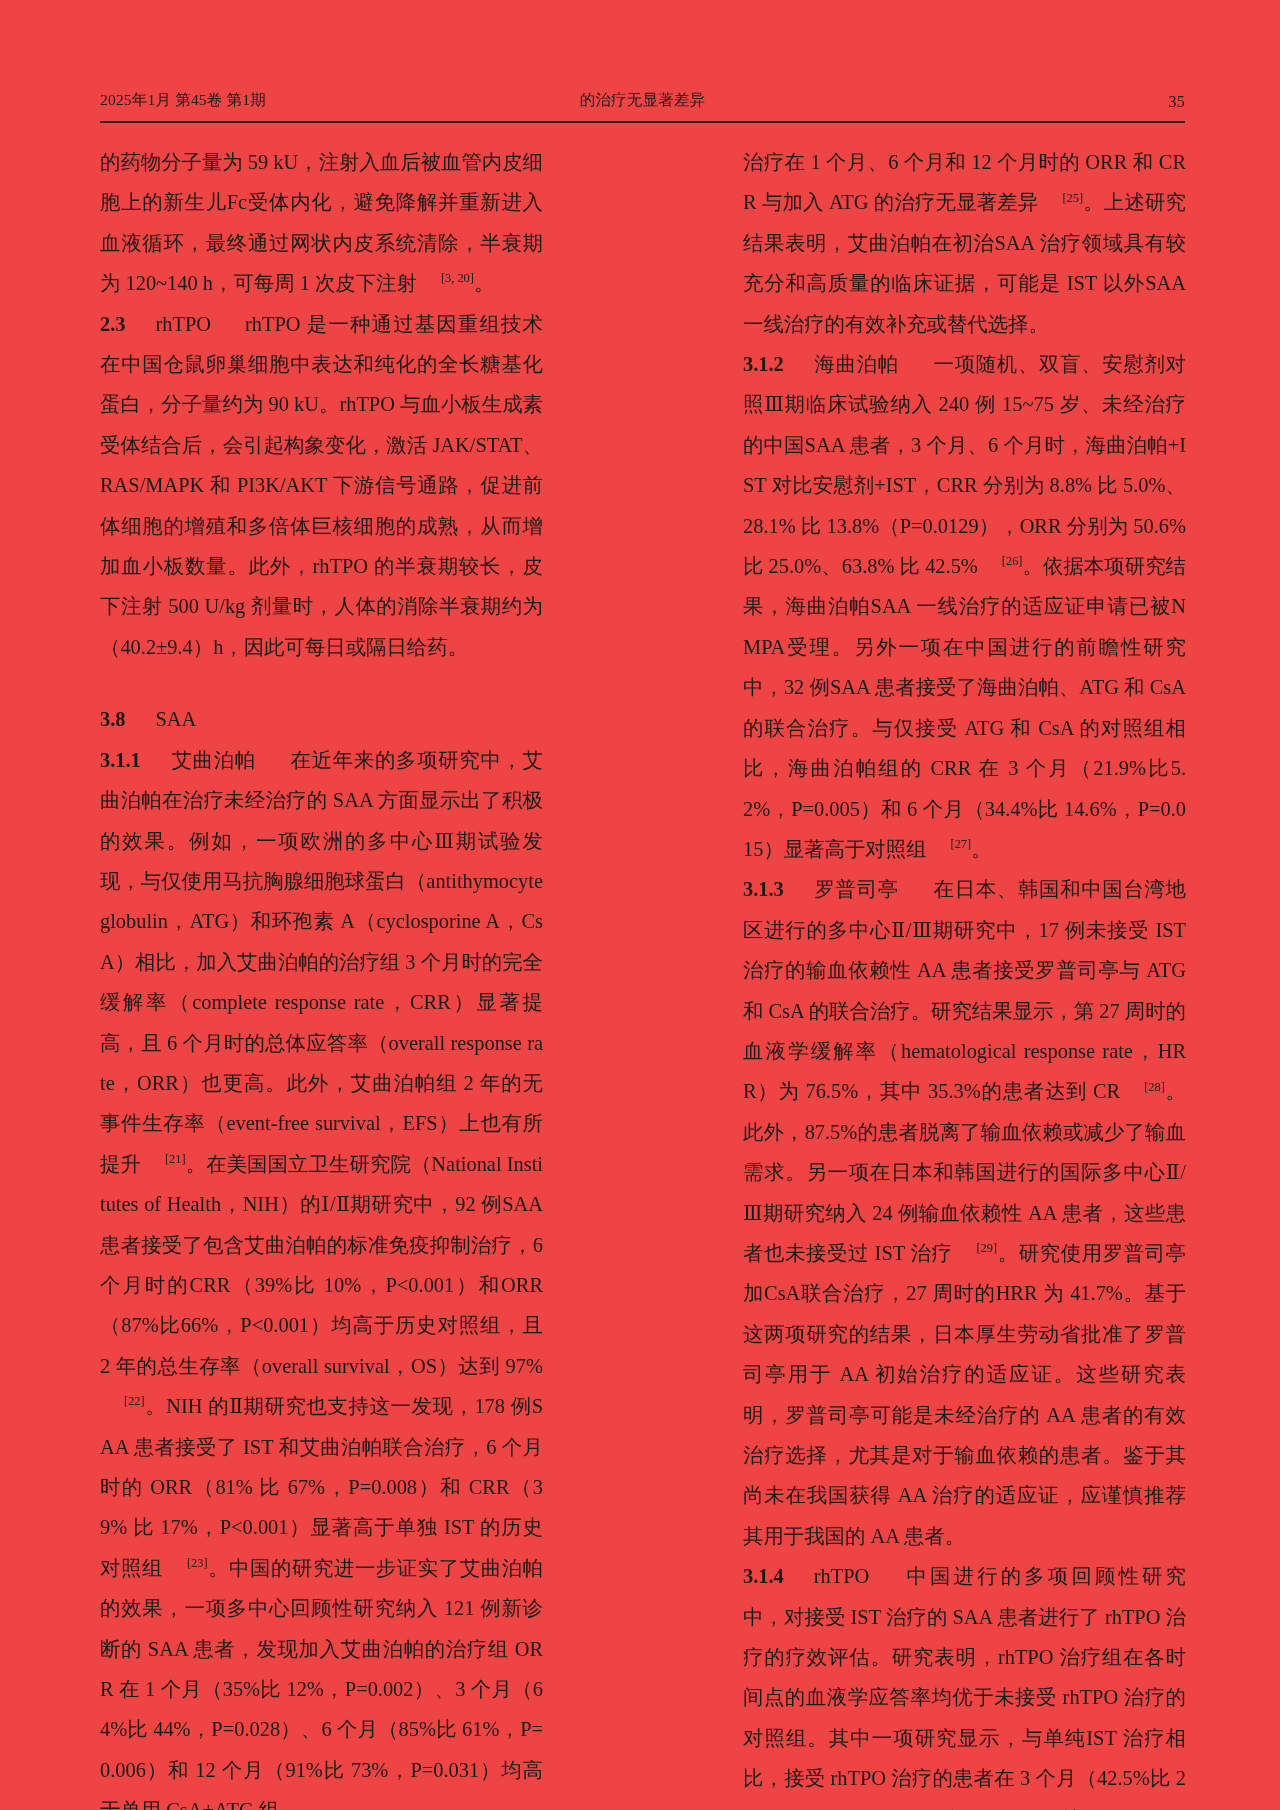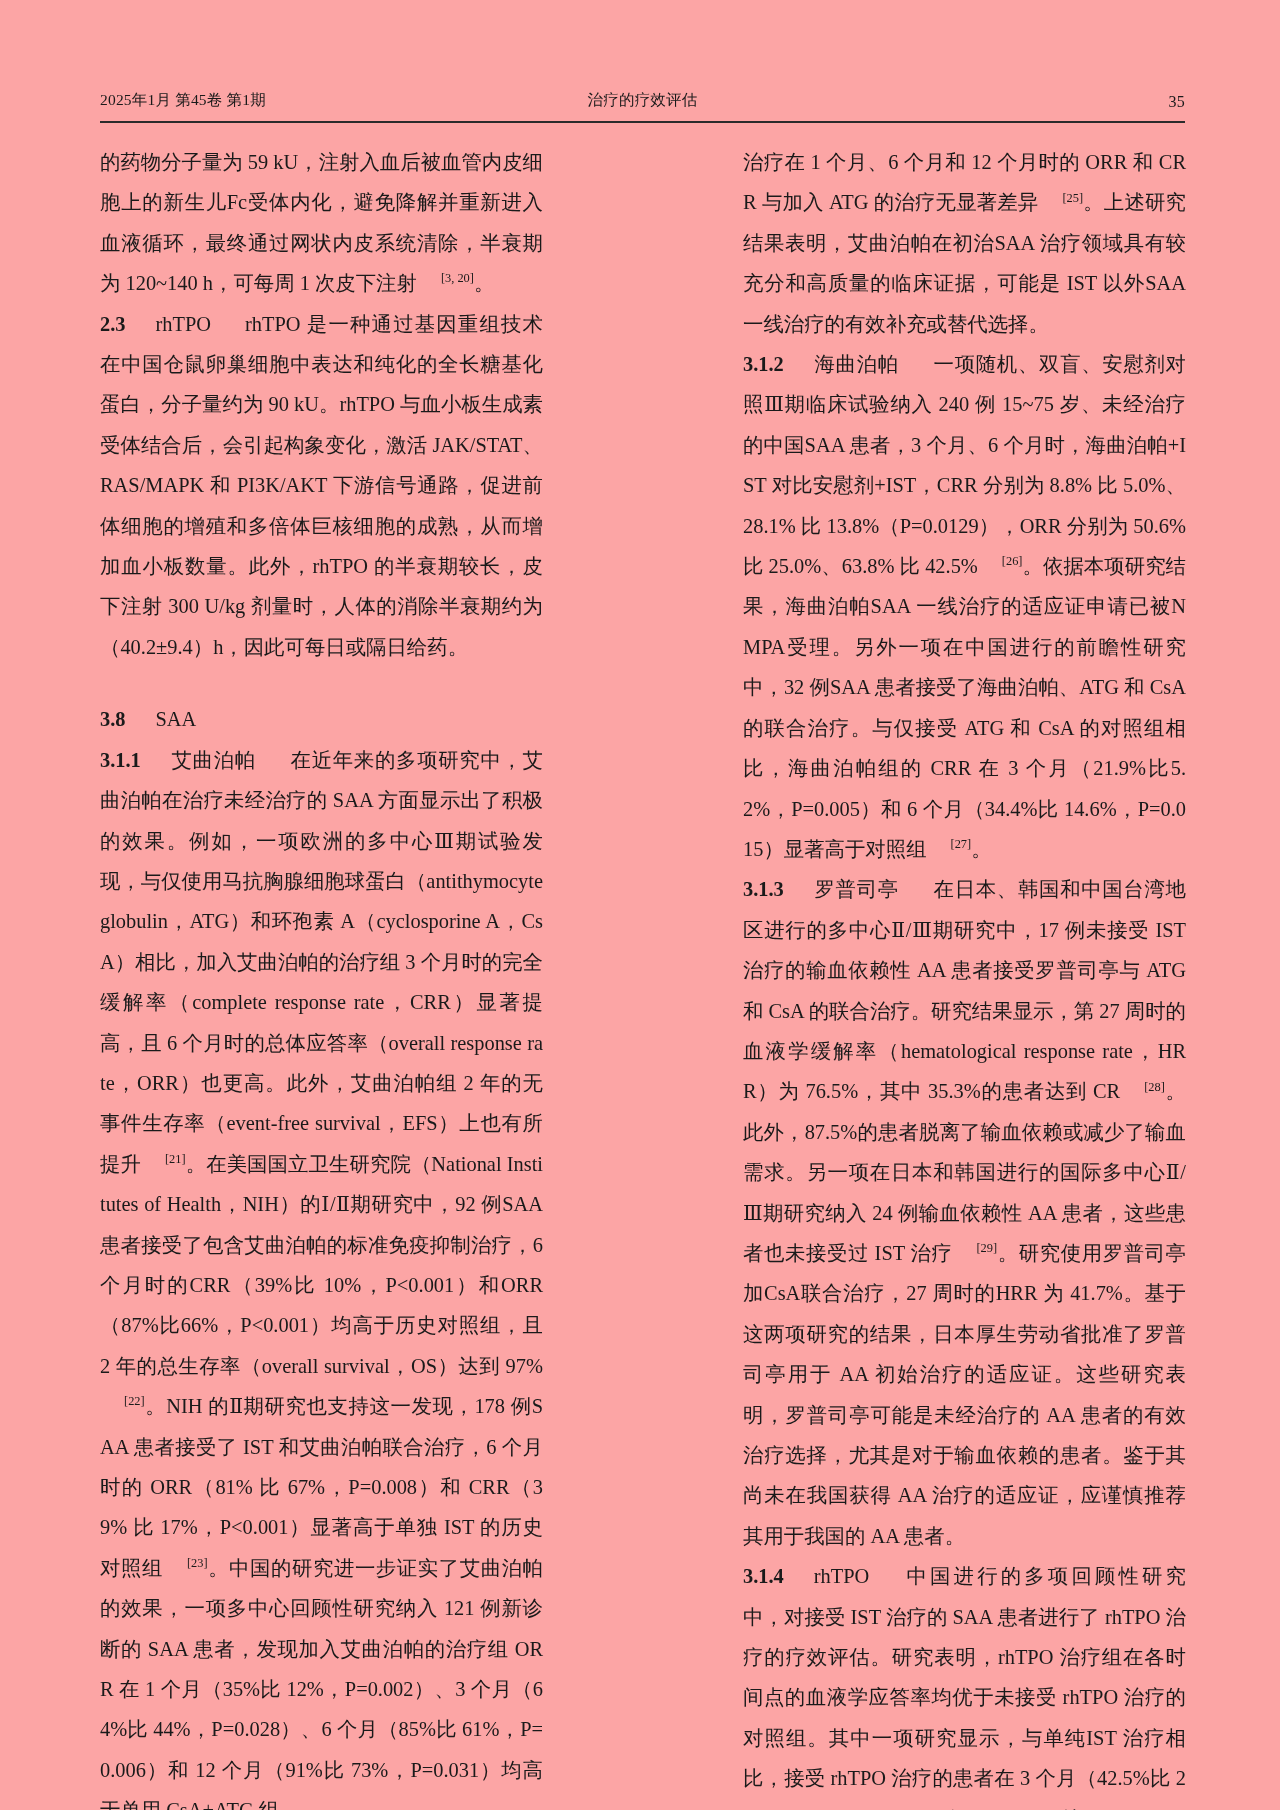--- a/index.html
+++ b/index.html
@@ -13,21 +13,21 @@
     font-family: "Liberation Serif", "DejaVu Serif", serif;
     color: #1a1a1a;
     position: relative;
     overflow: hidden;
   }
   .page {
     position: absolute;
     left: 0; top: 0;
     width: 1280px;
     height: 1810px;
-    background: #fca5a5;
+    background: #ef4444;
   }
 
   
   .running-head {
     position: absolute;
     left: 100px;
     top: 85px;
     width: 1085px;
     height: 26px;
     display: flex;
@@ -107,32 +107,32 @@
   }
   .gap-lg { display: inline-block; width: 20px; }
 </style>
 </head>
 <body>
 
 <div class="page">
 
   <div class="running-head">
     <span class="rh-left">2025年1月 第45卷 第1期</span>
-    <span class="rh-center">治疗的疗效评估</span>
+    <span class="rh-center">的治疗无显著差异</span>
     <span class="rh-right">35</span>
   </div>
   <div class="head-rule"></div>
 
   <div class="columns">
 
     <div class="col">
 
       <p class="para"><span>的药物分子量为 59 kU，注射入血后被血管内皮细胞上的新生儿Fc受体内化，避免降解并重新进入血液循环，最终通过网状内皮系统清除，半衰期为 120~140 h，可每周 1 次皮下注射</span><sup class="ref">[3, 20]</sup><span>。</span></p>
 
-      <p class="para"><span class="subnum">2.3</span><span class="gap-lg"></span><span class="subtitle">rhTPO</span><span class="gap-lg"></span><span>rhTPO 是一种通过基因重组技术在中国仓鼠卵巢细胞中表达和纯化的全长糖基化蛋白，分子量约为 90 kU。rhTPO 与血小板生成素受体结合后，会引起构象变化，激活 JAK/STAT、RAS/MAPK 和 PI3K/AKT 下游信号通路，促进前体细胞的增殖和多倍体巨核细胞的成熟，从而增加血小板数量。此外，rhTPO 的半衰期较长，皮下注射 300 U/kg 剂量时，人体的消除半衰期约为（40.2±9.4）h，因此可每日或隔日给药。</span></p>
+      <p class="para"><span class="subnum">2.3</span><span class="gap-lg"></span><span class="subtitle">rhTPO</span><span class="gap-lg"></span><span>rhTPO 是一种通过基因重组技术在中国仓鼠卵巢细胞中表达和纯化的全长糖基化蛋白，分子量约为 90 kU。rhTPO 与血小板生成素受体结合后，会引起构象变化，激活 JAK/STAT、RAS/MAPK 和 PI3K/AKT 下游信号通路，促进前体细胞的增殖和多倍体巨核细胞的成熟，从而增加血小板数量。此外，rhTPO 的半衰期较长，皮下注射 500 U/kg 剂量时，人体的消除半衰期约为（40.2±9.4）h，因此可每日或隔日给药。</span></p>
 
       <div class="spacer-sm"></div>
 
 
       <div class="spacer-sm"></div>
 
       <p class="para"><span class="subnum">3.8</span><span class="gap-lg"></span><span>SAA</span></p>
 
       <p class="para"><span class="subnum">3.1.1</span><span class="gap-lg"></span><span class="subtitle">艾曲泊帕</span><span class="gap-lg"></span><span>在近年来的多项研究中，艾曲泊帕在治疗未经治疗的 SAA 方面显示出了积极的效果。例如，一项欧洲的多中心Ⅲ期试验发现，与仅使用马抗胸腺细胞球蛋白（antithymocyte globulin，ATG）和环孢素 A（cyclosporine A，CsA）相比，加入艾曲泊帕的治疗组 3 个月时的完全缓解率（complete response rate，CRR）显著提高，且 6 个月时的总体应答率（overall response rate，ORR）也更高。此外，艾曲泊帕组 2 年的无事件生存率（event-free survival，EFS）上也有所提升</span><sup class="ref">[21]</sup><span>。在美国国立卫生研究院（National Institutes of Health，NIH）的Ⅰ/Ⅱ期研究中，92 例SAA患者接受了包含艾曲泊帕的标准免疫抑制治疗，6 个月时的CRR（39%比 10%，P&lt;0.001）和ORR（87%比66%，P&lt;0.001）均高于历史对照组，且 2 年的总生存率（overall survival，OS）达到 97%</span><sup class="ref">[22]</sup><span>。NIH 的Ⅱ期研究也支持这一发现，178 例SAA 患者接受了 IST 和艾曲泊帕联合治疗，6 个月时的 ORR（81% 比 67%，P=0.008）和 CRR（39% 比 17%，P&lt;0.001）显著高于单独 IST 的历史对照组</span><sup class="ref">[23]</sup><span>。中国的研究进一步证实了艾曲泊帕的效果，一项多中心回顾性研究纳入 121 例新诊断的 SAA 患者，发现加入艾曲泊帕的治疗组 ORR 在 1 个月（35%比 12%，P=0.002）、3 个月（64%比 44%，P=0.028）、6 个月（85%比 61%，P=0.006）和 12 个月（91%比 73%，P=0.031）均高于单用 CsA+ATG 组</span></p>
 

